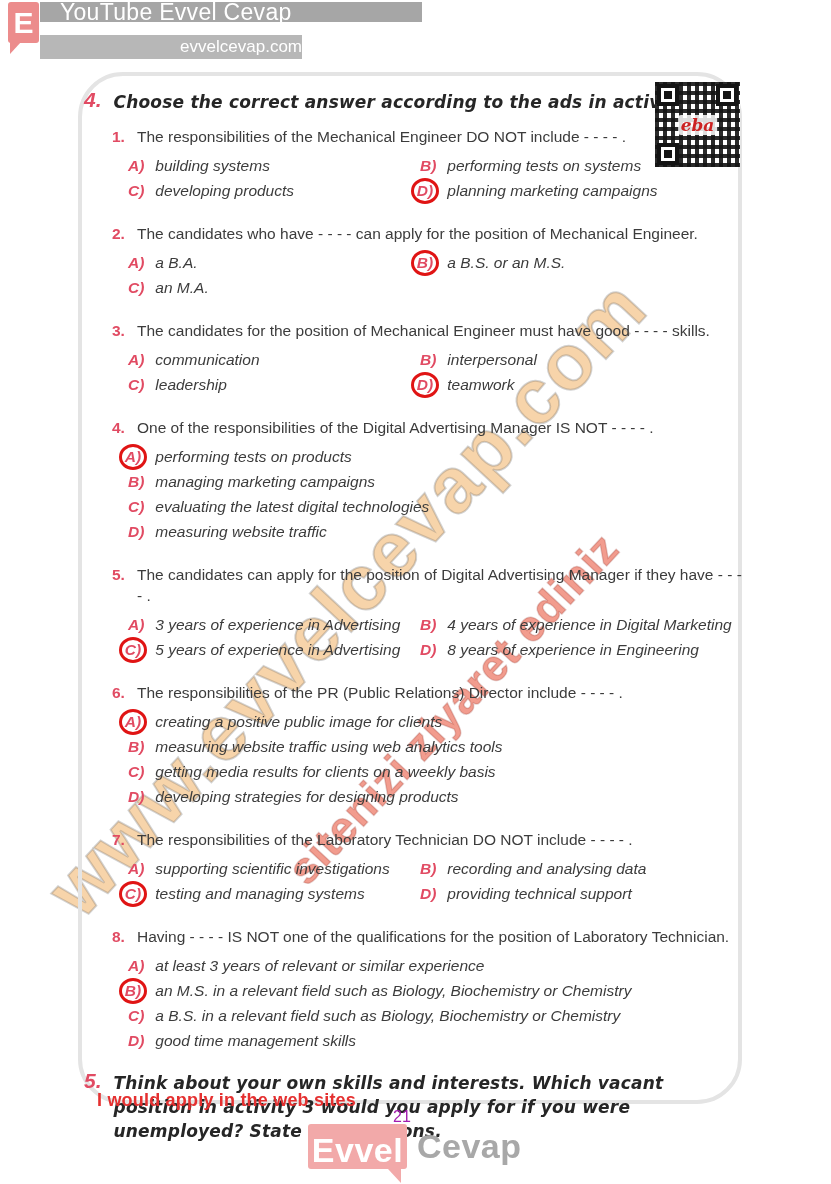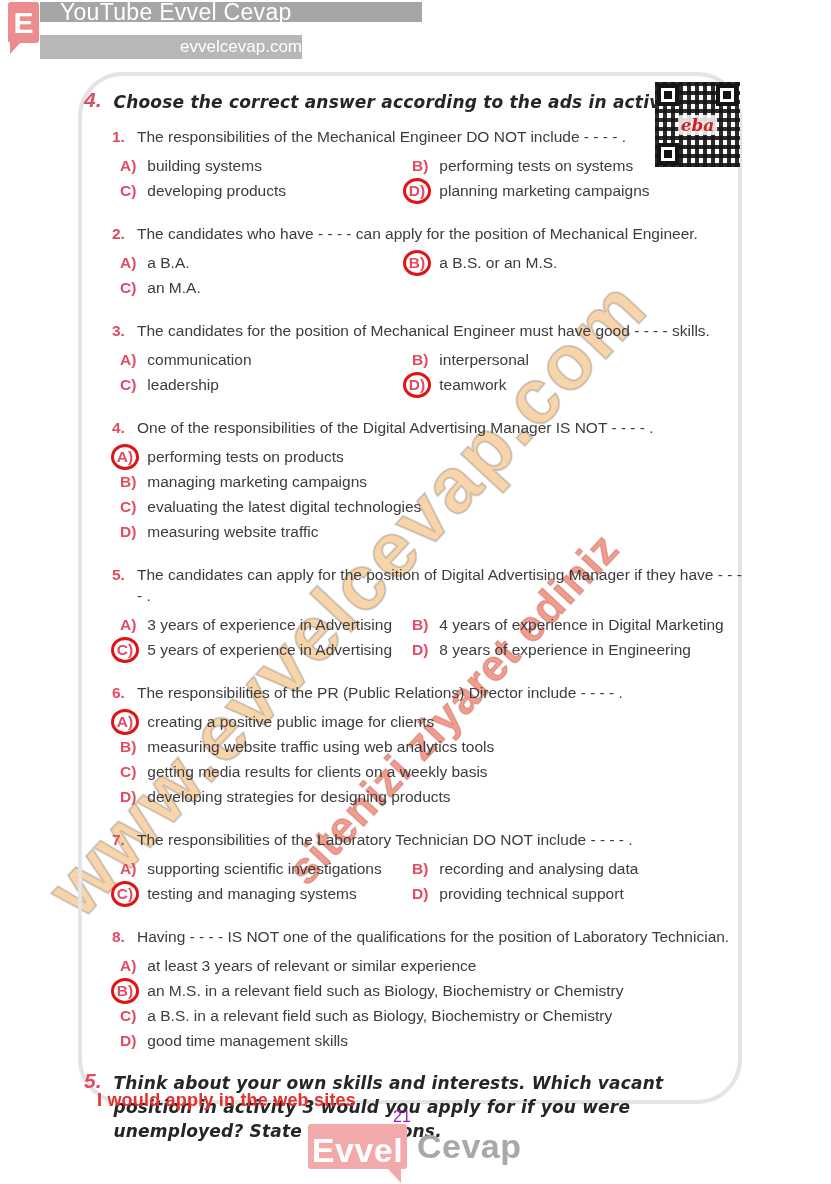--- a/index.html
+++ b/index.html
@@ -44,21 +44,21 @@
   .activity-title{font-family:"DejaVu Sans", sans-serif;font-style:italic;font-weight:700;
     font-size:17px;color:#262626;line-height:24px;letter-spacing:.2px;padding-top:2px;}
 
   
   .questions{margin-top:12px;padding-left:34px;}
   .question{margin-top:20px;}
   .question:first-child{margin-top:0;}
   .q-head{display:flex;gap:8px;font-size:15.5px;line-height:21px;}
   .q-num{color:var(--accent);font-weight:700;min-width:17px;}
   .q-text{color:var(--ink);}
-  .options{margin:6px 0 0 8px;}
+  .options{margin:6px 0 0 16px;font-style:italic;}
   .options.cols-2{display:grid;grid-template-columns:292px auto;}
   .opt{line-height:25px;font-size:15.5px;white-space:nowrap;}
   .opt-letter{color:var(--accent);font-weight:700;display:inline-block;min-width:23px;}
   .opt-letter.circled{min-width:22px;width:22px;height:20px;line-height:20px;text-align:center;
     border:3.5px solid var(--circle);border-radius:50%;margin:-3px 4px -3px -9px;}
 
   
   .activity5{padding-top:16px;}
   .activity5 .activity-title{max-width:620px;}
   .hand-answer{position:absolute;left:97px;top:1090px;z-index:3;color:#e53030;

